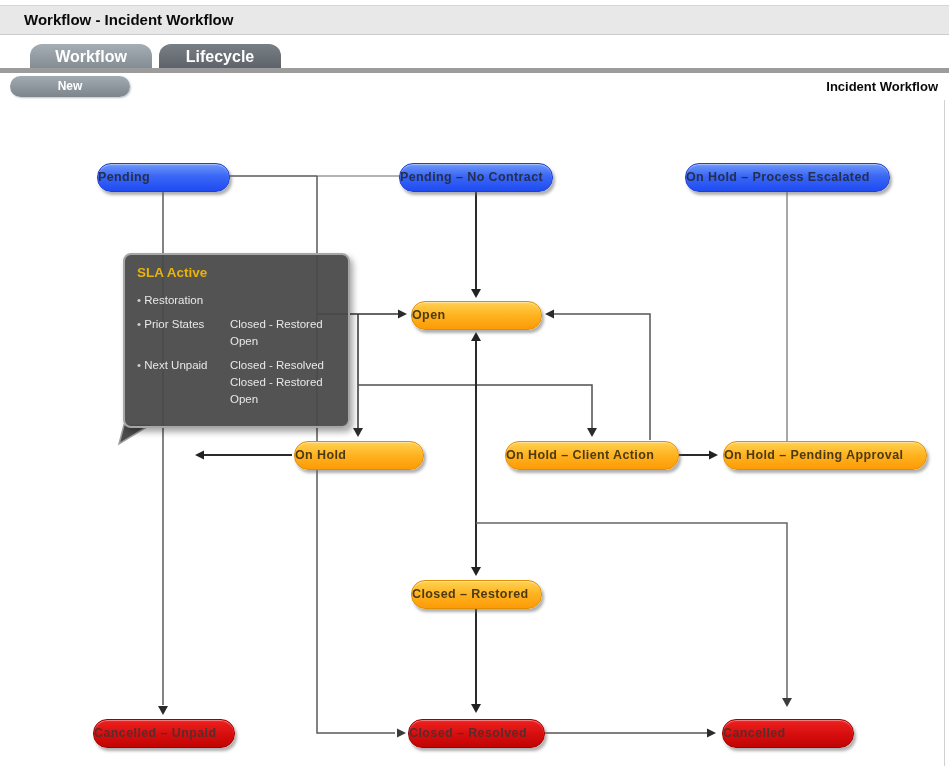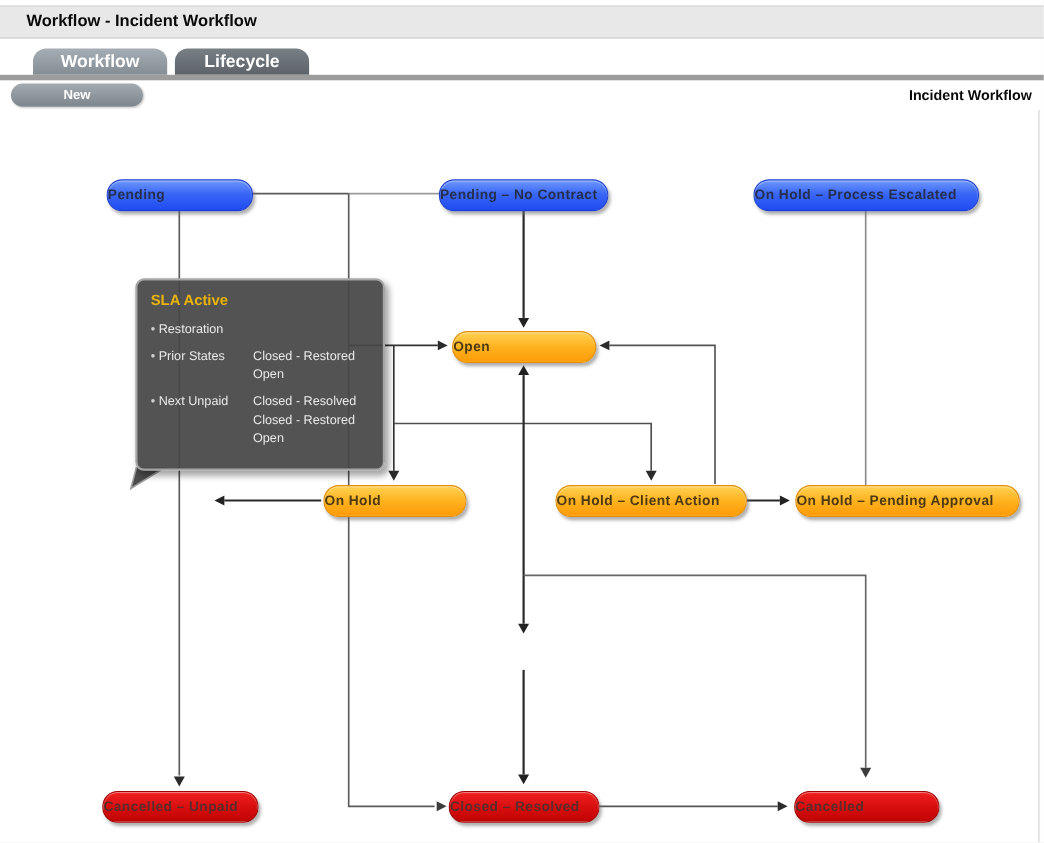--- a/index.html
+++ b/index.html
@@ -109,20 +109,21 @@
     <polygon points="716,733 707,728.5 707,737.5" fill="#2b2b2b"></polygon>
   </svg>
 
   <div class="node blue" style="left:97px;top:163px;width:131px;">Pending</div>
   <div class="node blue" style="left:399px;top:163px;width:152px;">Pending – No Contract</div>
   <div class="node blue" style="left:685px;top:163px;width:203px;">On Hold – Process Escalated</div>
   <div class="node orange" style="left:411px;top:301px;width:129px;">Open</div>
   <div class="node orange" style="left:294px;top:441px;width:128px;">On Hold</div>
   <div class="node orange" style="left:505px;top:441px;width:172px;">On Hold – Client Action</div>
   <div class="node orange" style="left:723px;top:441px;width:202px;">On Hold – Pending Approval</div>
+  <div class="node orange" style="left:411px;top:580px;width:129px;">Closed – Restored</div>
   <div class="node red" style="left:93px;top:719px;width:140px;">Cancelled – Unpaid</div>
   <div class="node red" style="left:408px;top:719px;width:135px;">Closed – Resolved</div>
   <div class="node red" style="left:722px;top:719px;width:130px;">Cancelled</div>
 
   <svg class="tt-pointer" width="34" height="22">
     <polygon points="2,20 7,1 33,1" fill="#4c4c4c" stroke="#9e9e9e" stroke-width="1.5"></polygon>
   </svg>
   <div class="tooltip">
     <div class="tt-title">SLA Active</div>
     <div class="tt-row">

